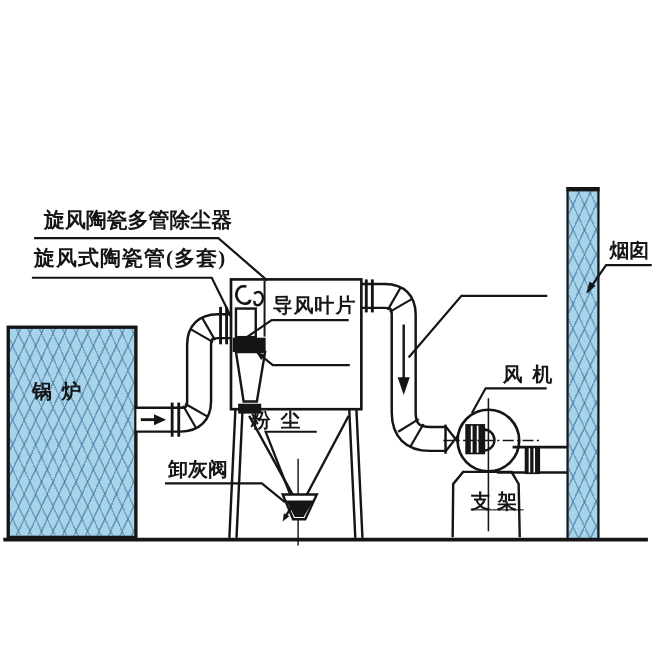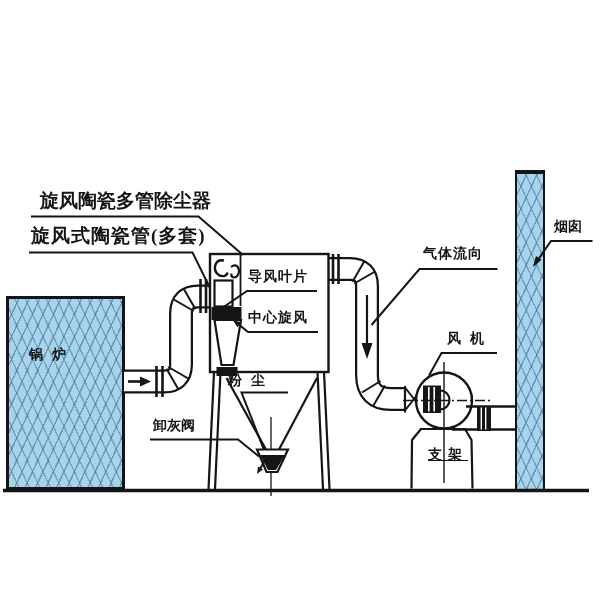--- a/index.html
+++ b/index.html
@@ -9,21 +9,21 @@
     position:absolute;box-sizing:border-box;
     background-color:#a7d4eb;
     background-image:
       repeating-linear-gradient(115deg, rgba(60,110,150,0) 0 8px, rgba(60,110,150,.55) 8px 9.5px),
       repeating-linear-gradient(65deg, rgba(60,110,150,0) 0 8px, rgba(60,110,150,.45) 8px 9.5px);
   }
   #boiler-box{left:6px;top:267px;width:119px;height:194px;border:3px solid #151515;}
   #chimney-box{left:515px;top:141px;width:30px;height:321px;
     border-left:2.5px solid #151515;border-right:2.5px solid #151515;border-top:4px solid #151515;}
   svg{position:absolute;left:0;top:0;}
-  .label{position:absolute;color:#151515;font-weight:bold;font-size:14px;line-height:1.1;white-space:nowrap;}
+  .label{position:absolute;color:#151515;font-weight:bold;font-size:18px;line-height:1.1;white-space:nowrap;}
   .lab-lg{font-size:19px;}
   .sp{letter-spacing:9px;}
   .sp2{letter-spacing:6px;}
 </style>
 </head>
 <body>
 
 <div id="stage">
 
   <div id="boiler-box" class="masonry"></div>
@@ -137,22 +137,20 @@
         <polyline points="497,324 441.5,324 429,346.5"></polyline>
         <polyline points="592.5,212 551,212 534,236.5"></polyline>
         <polygon points="533,238 541.5,230.7 536,227 " fill="#151515" stroke="none"></polygon>
       </g>
     </g>
   </svg>
 
   <div class="label lab-lg" style="left:40px;top:162px;">旋风陶瓷多管除尘器</div>
   <div class="label" style="left:248px;top:240px;letter-spacing:1px;">导风叶片</div>
   <div class="label lab-lg" style="left:31px;top:197px;letter-spacing:1px;">旋风式陶瓷管(多套)</div>
-  <div class="label" style="left:248px;top:281px;letter-spacing:1px;">中心旋风</div>
   <div class="label sp" style="left:228px;top:344px;">粉尘</div>
   <div class="label" style="left:153px;top:389px;">卸灰阀</div>
-  <div class="label" style="left:423px;top:217px;letter-spacing:1px;">气体流向</div>
-  <div class="label sp" style="left:447px;top:302px;">风机</div>
+  <div class="label sp" style="left:457px;top:302px;">风机</div>
   <div class="label sp2" style="left:428px;top:418px;text-decoration:underline;">支架</div>
   <div class="label" style="left:554px;top:190px;">烟囱</div>
   <div class="label sp" style="left:29px;top:318px;">锅炉</div>
 
 </div>
 
 </body></html>

